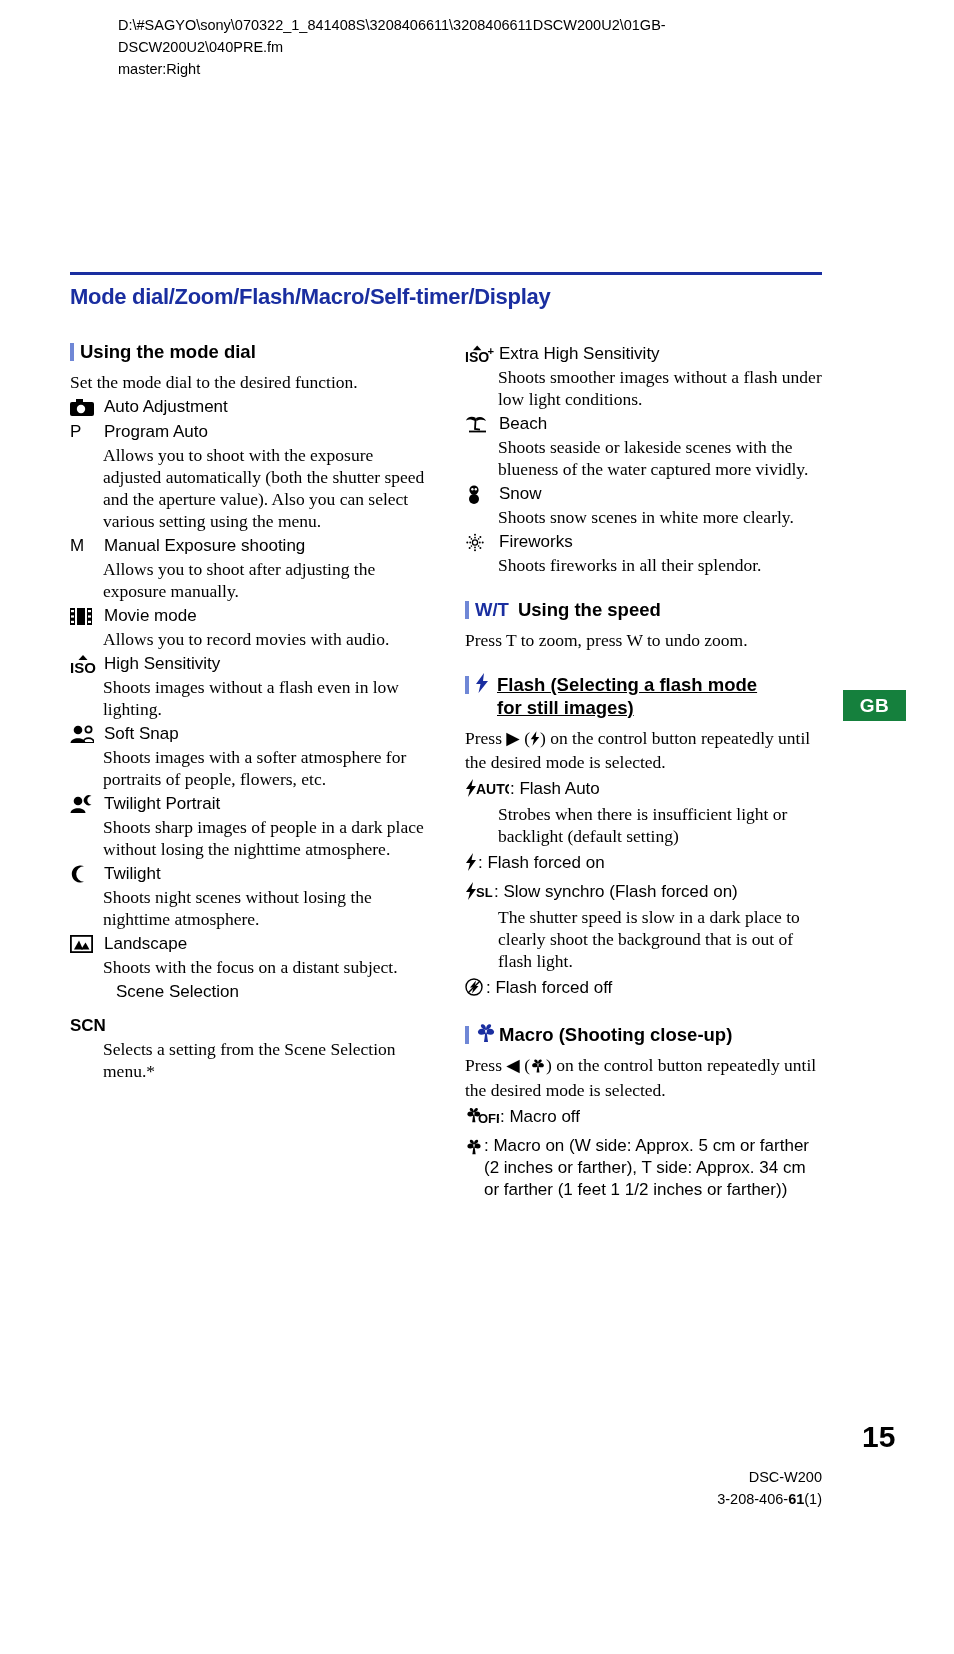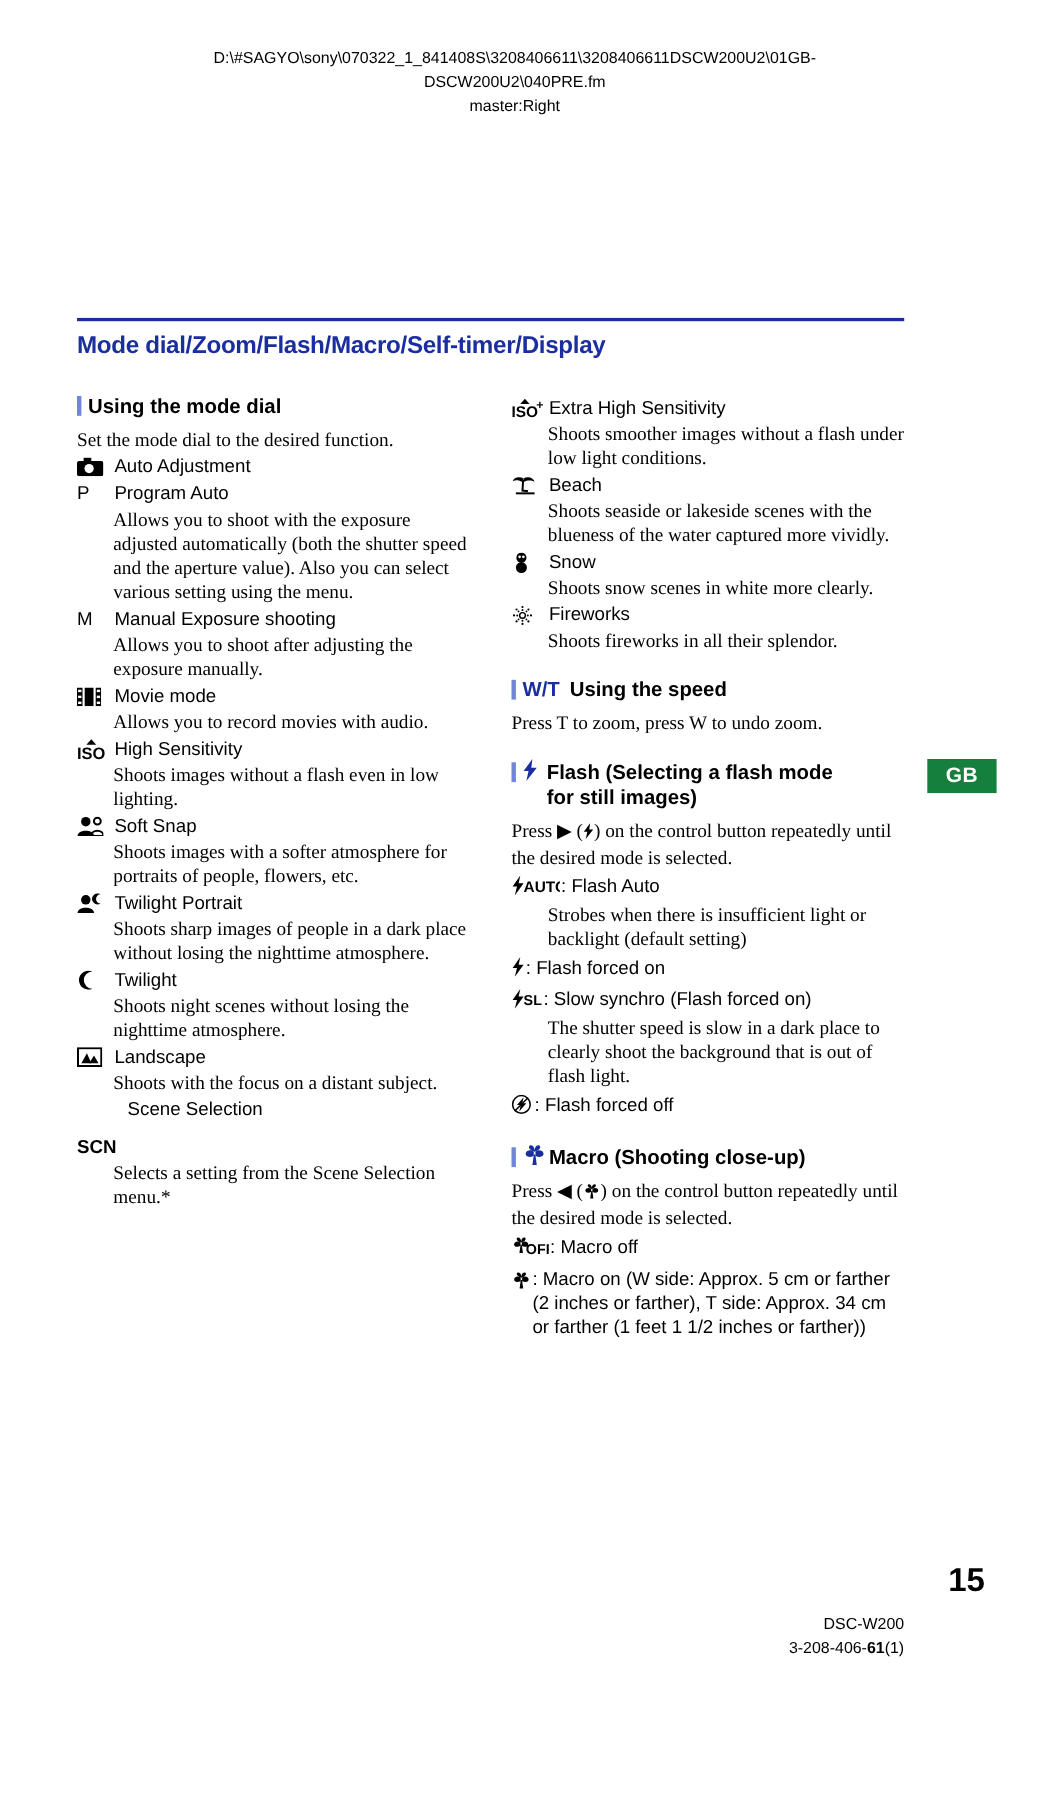--- a/index.html
+++ b/index.html
@@ -13,33 +13,32 @@
     font-family: "Liberation Serif", serif;
     color: #000;
     overflow: hidden;
   }
 
   
   .doc-header {
     position: absolute;
     top: 14px; right: 136px;
     width: 700px;
-    text-align: center;
+    text-align: left;
     font-family: "Liberation Sans", sans-serif;
     font-size: 14.5px;
     line-height: 22px;
     color: #000;
-    margin-top: 28px;
   }
   .doc-header div { white-space: nowrap; }
 
   
   .page {
     position: absolute;
-    left: 70px; top: 289px;
+    left: 70px; top: 272px;
     width: 752px;
   }
 
   .title-rule {
     height: 3px; background: #1a2ea0; width: 752px;
     margin-bottom: 9px;
   }
   .page-title {
     font-family: "Liberation Sans", sans-serif;
     font-weight: bold;
@@ -379,21 +378,21 @@
       </h2>
       <p class="body">Press T to zoom, press W to undo zoom.</p>
 
       <h2 class="sec" style="margin-top:22px;align-items:flex-start;">
         <span class="bar"></span>
         <span class="glyph" style="width:20px;height:22px;margin-right:2px;">
           <svg class="ic" width="14" height="20" viewBox="0 0 14 20">
             <polygon points="9,0 1,11 5.5,11 3.5,20 13,8 8,8" fill="#1a2ea0"></polygon>
           </svg>
         </span>
-        <span style="display:block;">
+        <span style="display:block;text-decoration:underline;">
           <span style="display:block;">Flash (Selecting a flash mode</span>
           <span style="display:block;">for still images)</span>
         </span>
       </h2>
 
       <p class="body">
         <span>Press </span><span>▶</span><span> (</span><span style="display:inline-block;vertical-align:-2px;"><svg width="10" height="15" viewBox="0 0 14 20">
               <polygon points="9,0 1,11 5.5,11 3.5,20 13,8 8,8" fill="#000"></polygon>
             </svg></span><span>) on the control button repeatedly until the desired mode is selected.</span>
       </p>

